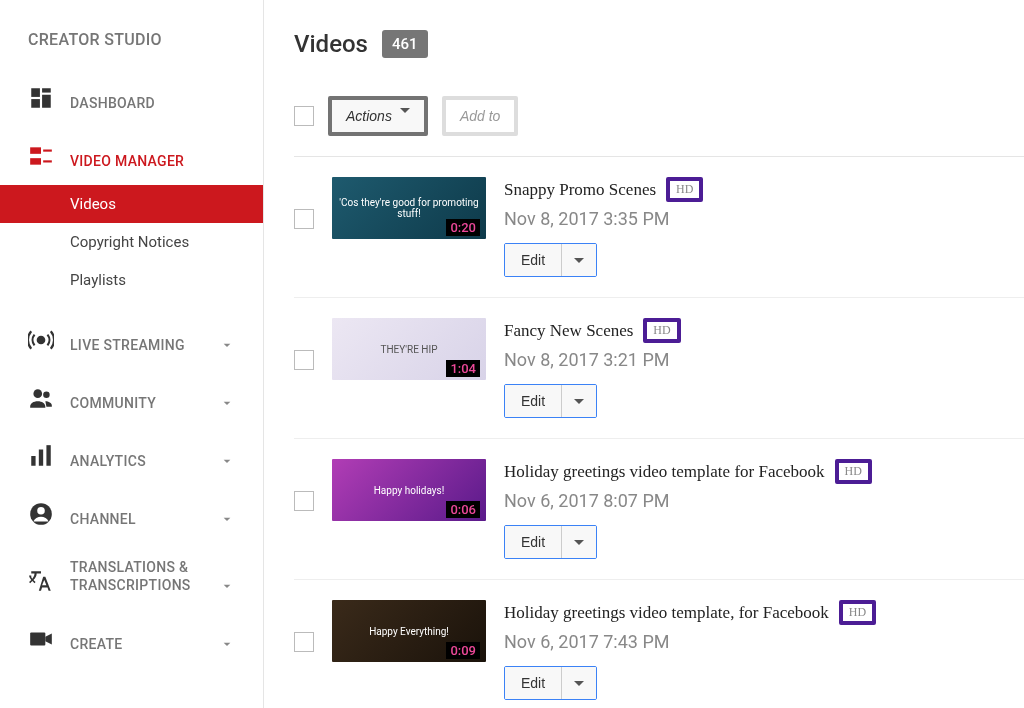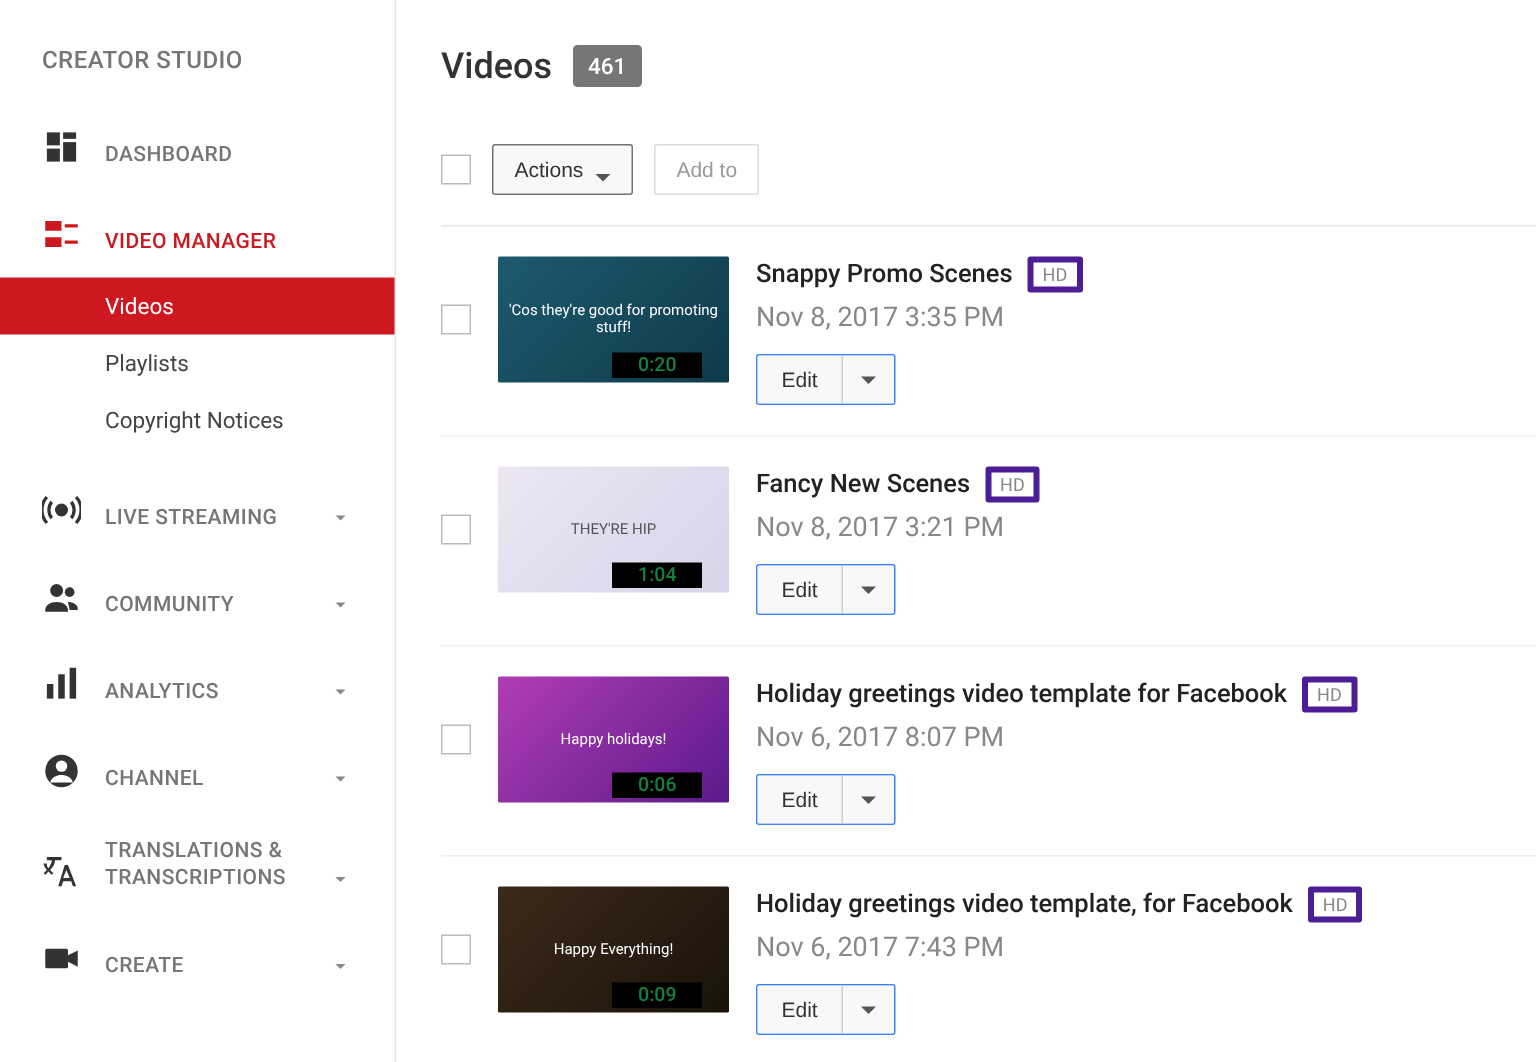--- a/index.html
+++ b/index.html
@@ -14,31 +14,31 @@
   .nav-item .chev { color: #888; font-size: 12px; }
   .subnav { padding: 0 0 12px 0; }
   .sub-item { padding: 10px 28px 10px 70px; font-size: 15px; color: #444; cursor: pointer; }
   .sub-item.active { background: #cc181e; color: #fff; }
   .main { flex: 1; padding: 30px 0 0 30px; background: #fff; overflow: hidden; }
   .page-head { display: flex; align-items: center; gap: 14px; margin-bottom: 38px; }
   .page-title { font-size: 24px; font-weight: 500; color: #333; }
   .count-badge { background: #767676; color: #fff; font-size: 15px; font-weight: 500; padding: 5px 10px; border-radius: 3px; }
   .toolbar { display: flex; align-items: center; gap: 14px; padding-bottom: 20px; border-bottom: 1px solid #e5e5e5; }
   .checkbox { width: 20px; height: 20px; border: 1px solid #bbb; background: #fff; cursor: pointer; }
-  .btn { border: 1px solid #737373; background: #f8f8f8; padding: 8px 14px; font-size: 14px; color: #333; cursor: pointer; display: inline-flex; align-items: flex-end; gap: 8px; border-radius: 2px; }
+  .btn { border: 4px solid #737373; background: #f8f8f8; padding: 8px 14px; font-size: 14px; color: #333; cursor: pointer; display: inline-flex; align-items: flex-start; gap: 8px; border-radius: 2px; font-style: italic; }
   .btn.ghost { background: #fff; color: #999; border-color: #ddd; }
   .caret-down { width: 0; height: 0; border-left: 5px solid transparent; border-right: 5px solid transparent; border-top: 5px solid #555; }
   .video-list { }
   .video-row { display: flex; align-items: flex-start; padding: 20px 20px 20px 0; border-bottom: 1px solid #eee; gap: 18px; }
   .row-check { width: 20px; height: 20px; border: 1px solid #bbb; background: #fff; cursor: pointer; margin-top: 32px; }
-  .thumb { width: 154px; height: 84px; position: relative; flex-shrink: 0; border-radius: 1px; overflow: hidden; }
-  .thumb .dur { position: absolute; right: 18px; bottom: 3px; background: #000; color: #15803d; font-size: 13px; font-weight: 500; padding: 1px 17px; }
+  .thumb { width: 154px; height: 62px; position: relative; flex-shrink: 0; border-radius: 1px; overflow: hidden; }
+  .thumb .dur { position: absolute; right: 6px; bottom: 3px; background: #000; color: #ec4899; font-size: 13px; font-weight: 500; padding: 1px 4px; }
   .thumb-inner { width: 100%; height: 100%; display: flex; align-items: center; justify-content: center; color: #fff; font-size: 10px; text-align: center; padding: 4px; }
   .vinfo { flex: 1; }
-  .vtitle-row { display: flex; align-items: center; gap: 10px; margin-bottom: 6px; }
+  .vtitle-row { display: flex; align-items: center; gap: 10px; margin-bottom: 6px; font-family: Liberation Serif, serif; }
   .vtitle { font-size: 17px; font-weight: 500; color: #222; }
   .hd-badge { border: 4px solid #4c1d95; color: #888; font-size: 12px; padding: 1px 6px; border-radius: 2px; }
   .vdate { font-size: 18px; color: #888; margin-bottom: 14px; }
   .edit-group { display: inline-flex; border: 1px solid #3b82f6; border-radius: 2px; overflow: hidden; }
   .edit-btn { padding: 8px 16px; font-size: 14px; color: #333; background: #f8f8f8; cursor: pointer; border: none; }
   .edit-caret-btn { padding: 8px 12px; background: #f8f8f8; border: none; border-left: 1px solid #ccc; cursor: pointer; display: flex; align-items: center; }
   svg { display: block; }
 </style>
 </head>
 <body>
@@ -65,22 +65,22 @@
             <rect x="2" y="4" width="10" height="6"></rect>
             <rect x="14" y="6" width="8" height="2"></rect>
             <rect x="2" y="14" width="10" height="6"></rect>
             <rect x="14" y="16" width="8" height="2"></rect>
           </svg>
       </span>
       <span class="label">VIDEO MANAGER</span>
     </div>
     <div class="subnav">
       <div class="sub-item active">Videos</div>
+      <div class="sub-item">Copyright Notices</div>
       <div class="sub-item">Playlists</div>
-      <div class="sub-item">Copyright Notices</div>
     </div>
 
     <div class="nav-item">
       <span class="icon">
         <svg viewBox="0 0 24 24" width="26" height="26" fill="none" stroke="#333" stroke-width="2">
             <circle cx="12" cy="12" r="3" fill="#333"></circle>
             <path d="M6 7a8 8 0 000 10M18 7a8 8 0 010 10M3 4a12 12 0 000 16M21 4a12 12 0 010 16"></path>
           </svg>
       </span>
       <span class="label">LIVE STREAMING</span>

